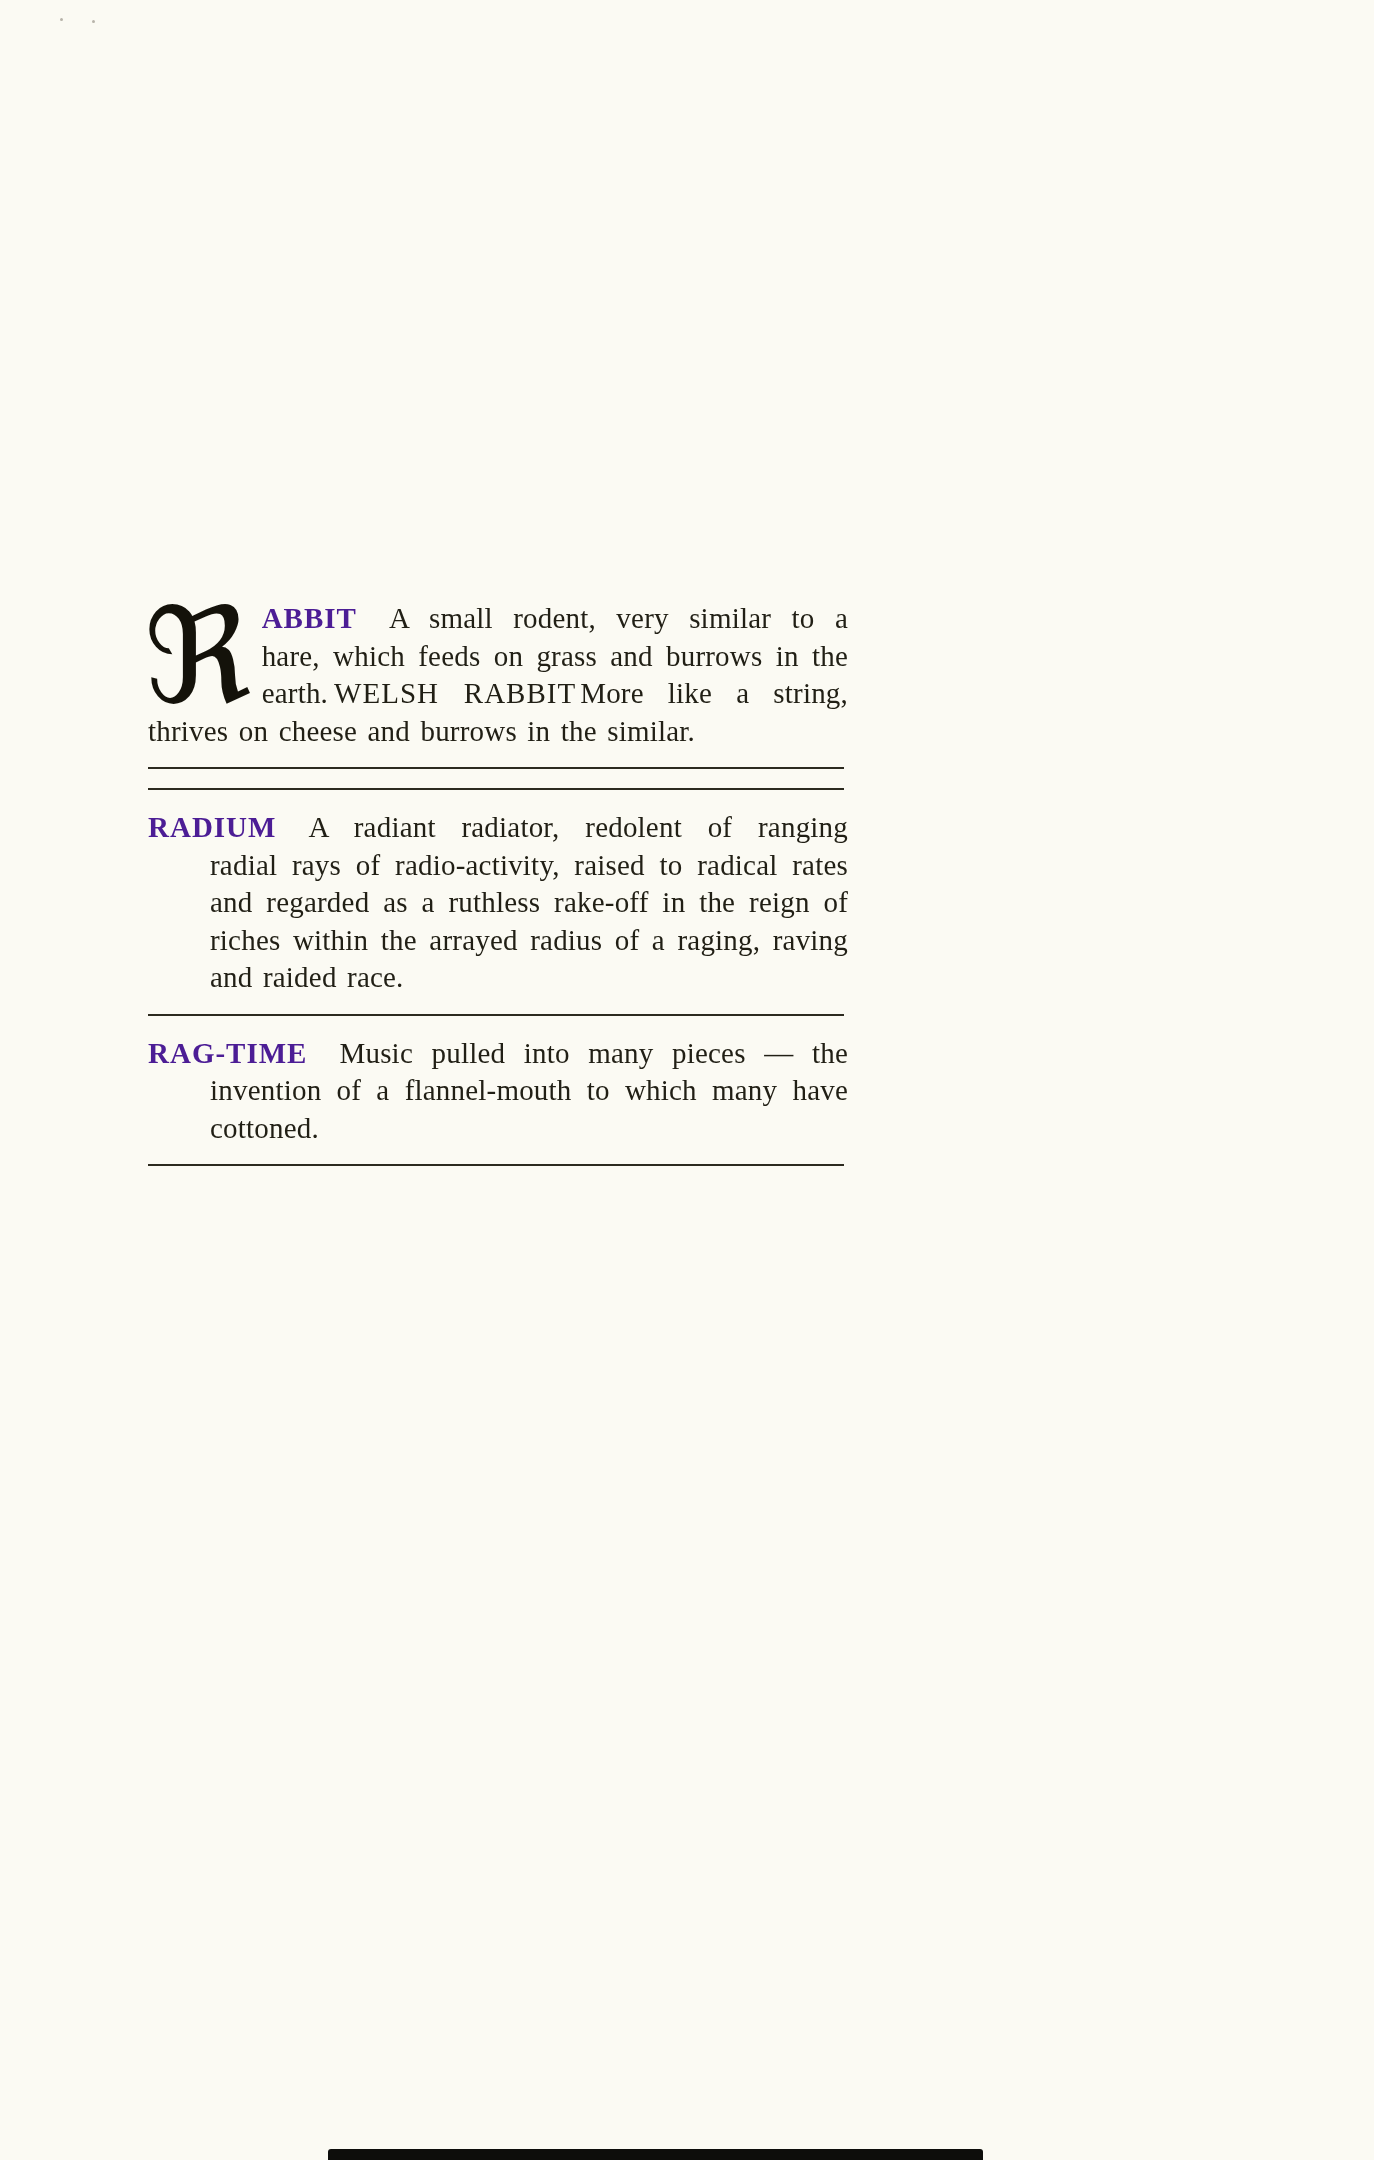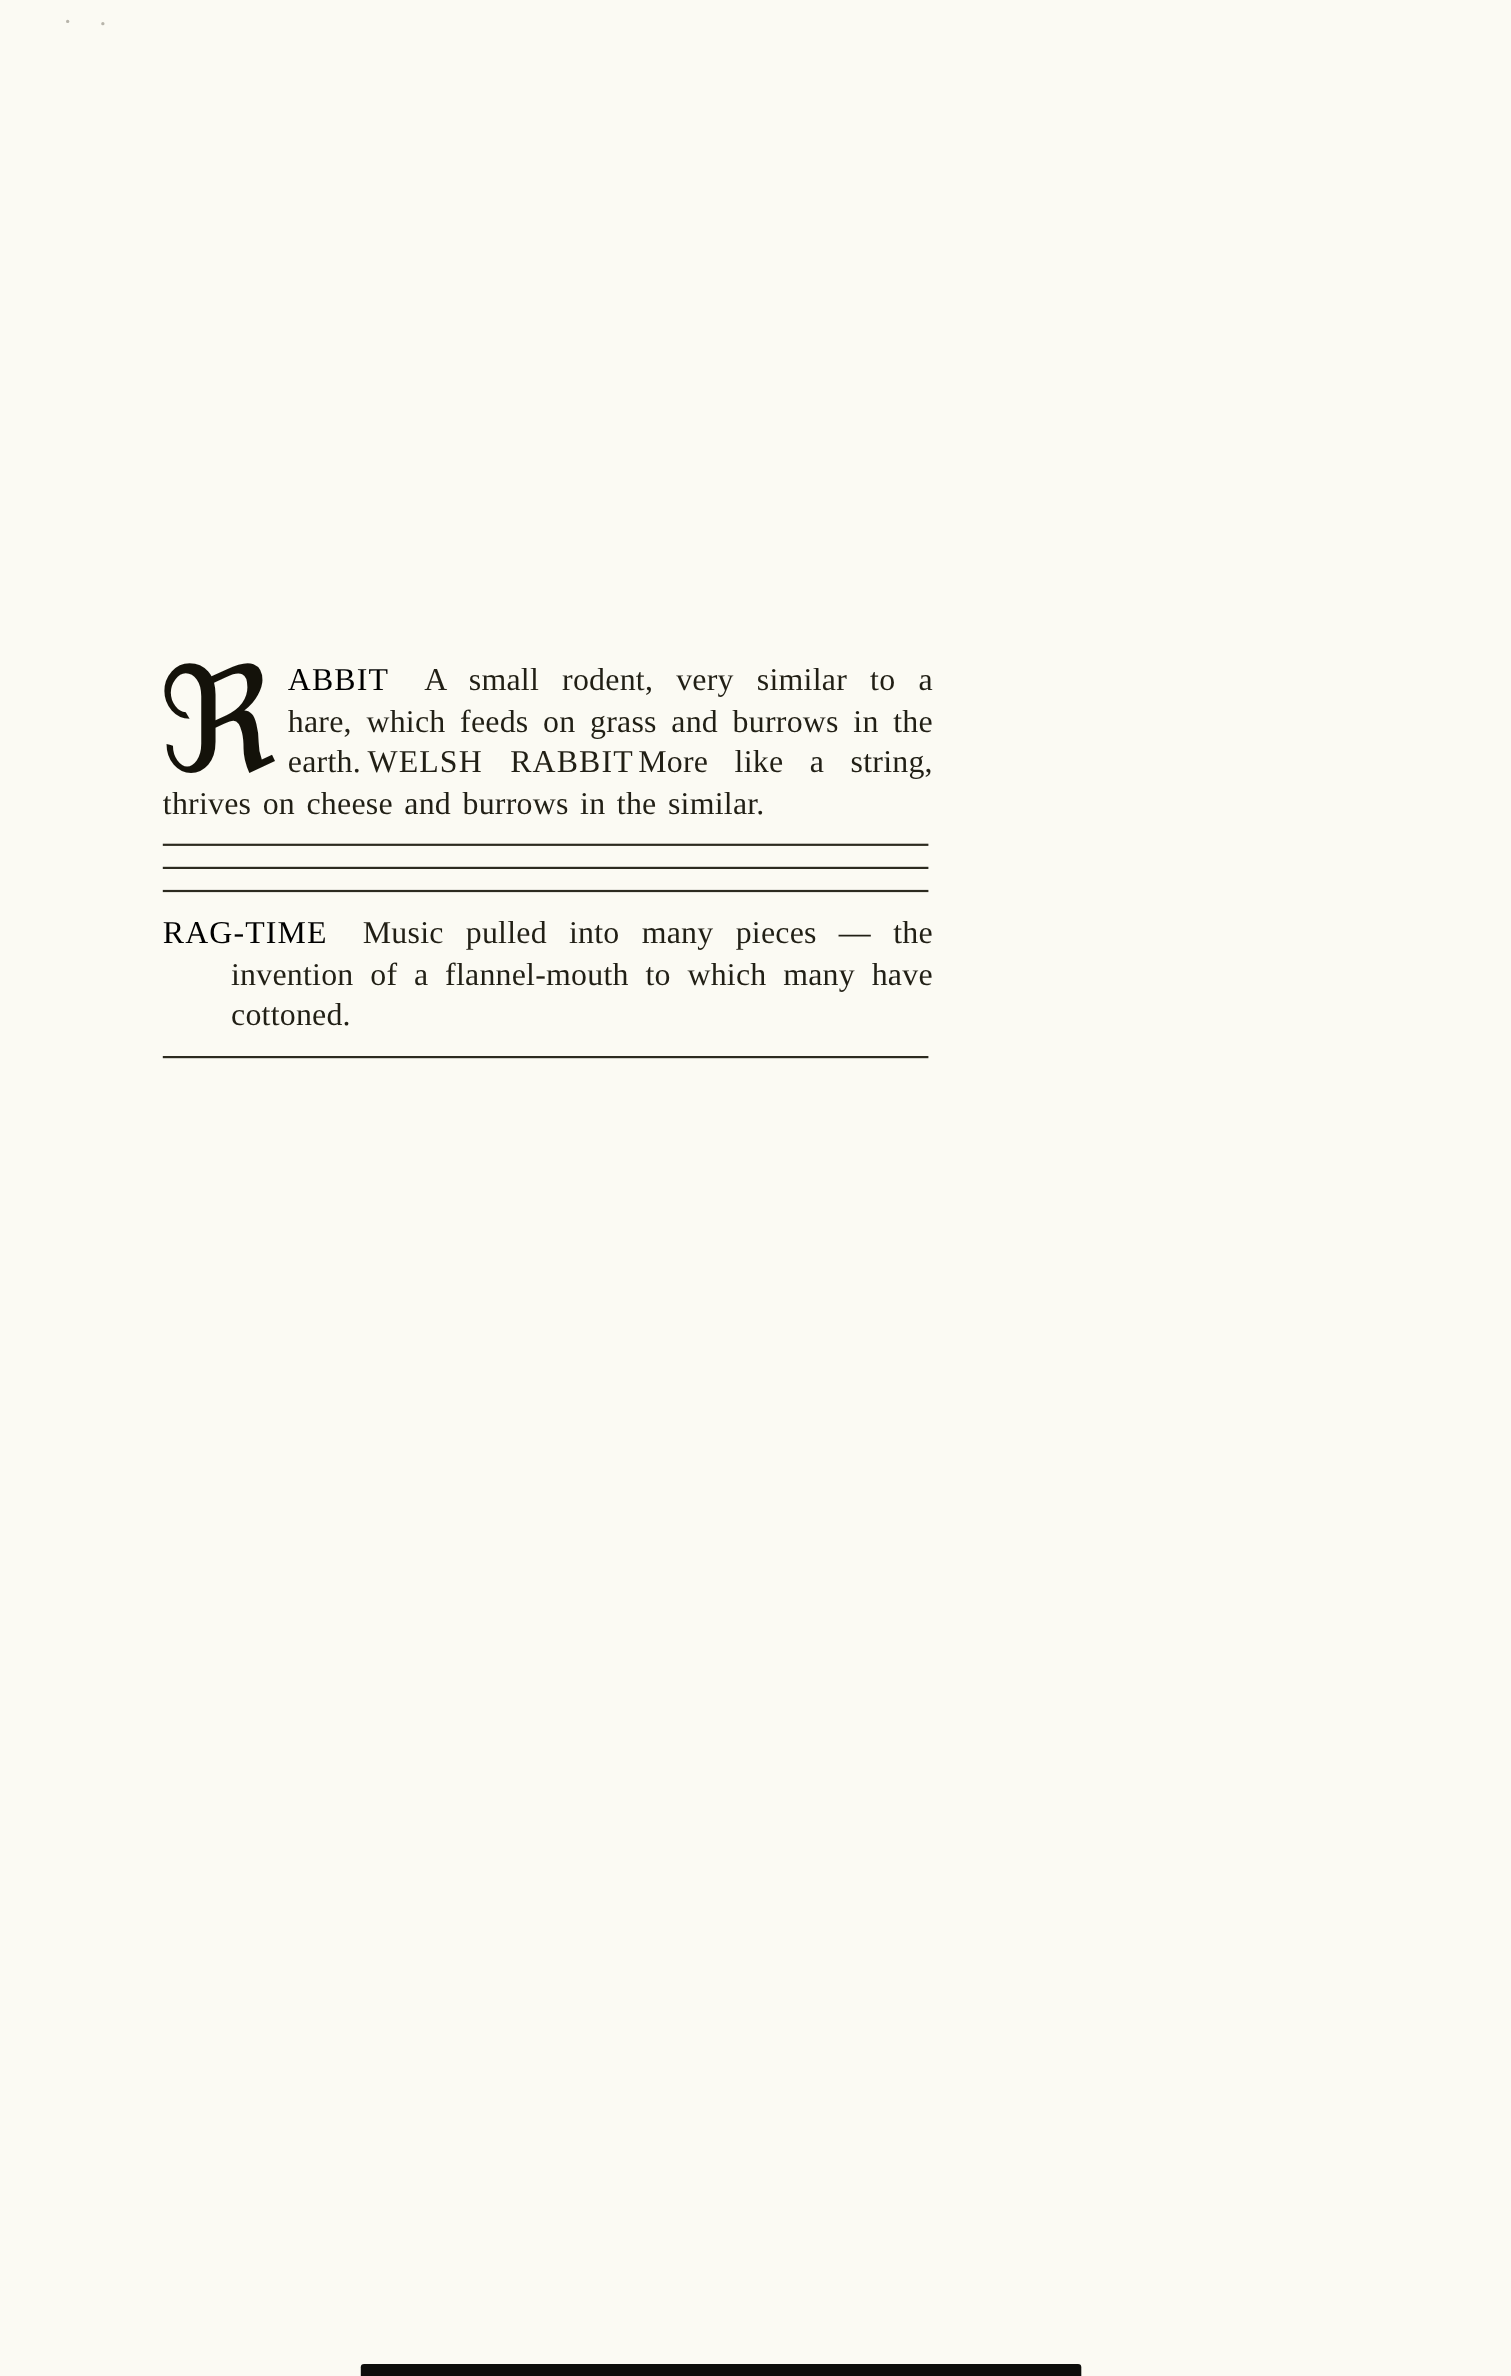--- a/index.html
+++ b/index.html
@@ -29,24 +29,24 @@
     line-height: 37.5px;
     text-align: justify;
     letter-spacing: 0.2px;
     word-spacing: 3px;
     padding-left: 62px;
     text-indent: -62px;
     color: #211f15;
   }
 
   p.entry .term {
-    font-weight: normal;
+    font-weight: bold;
     letter-spacing: 1px;
     margin-right: 32px;
-    color: #000000;
+    color: #4c1d95;
   }
 
   p.entry .caps {
     letter-spacing: 1px;
     margin-left: 6px;
     margin-right: 4px;
     white-space: nowrap;
   }
 
   p.with-dropcap {
@@ -93,20 +93,21 @@
   }
 </style>
 </head>
 <body>
 
 <div class="page">
   <main class="content">
       <p class="entry with-dropcap"><span class="dropcap">ℜ</span><span class="term">ABBIT</span><span class="def">A small rodent, very similar to a hare, which feeds on grass and burrows in the earth.</span><span class="caps">WELSH RABBIT</span><span class="def">More like a string, thrives on cheese and burrows in the similar.</span></p>
       <hr class="rule">
       <hr class="rule">
+      <p class="entry"><span class="term">RADIUM</span><span class="def">A radiant radiator, redolent of ranging radial rays of radio-activity, raised to radical rates and regarded as a ruthless rake-off in the reign of riches within the arrayed radius of a raging, raving and raided race.</span></p>
       <hr class="rule">
       <p class="entry"><span class="term">RAG-TIME</span><span class="def">Music pulled into many pieces — the invention of a flannel-mouth to which many have cottoned.</span></p>
       <hr class="rule">
     </main>
   <div class="scan-bar"></div>
   <div class="speck" style="left:60px; top:18px;"></div>
   <div class="speck" style="left:92px; top:20px;"></div>
 </div>
 
 </body></html>

